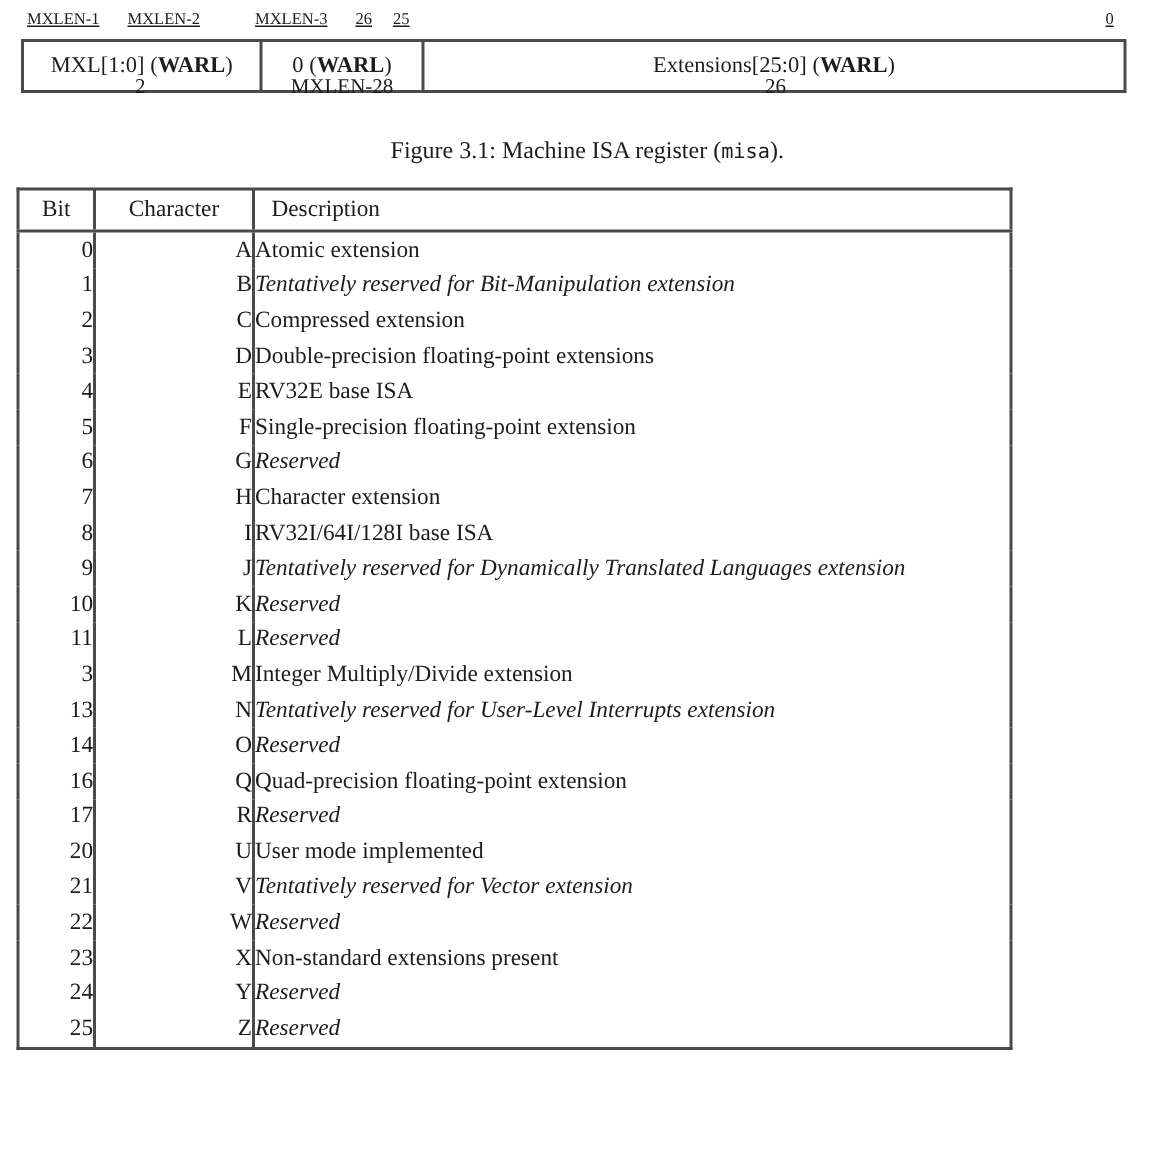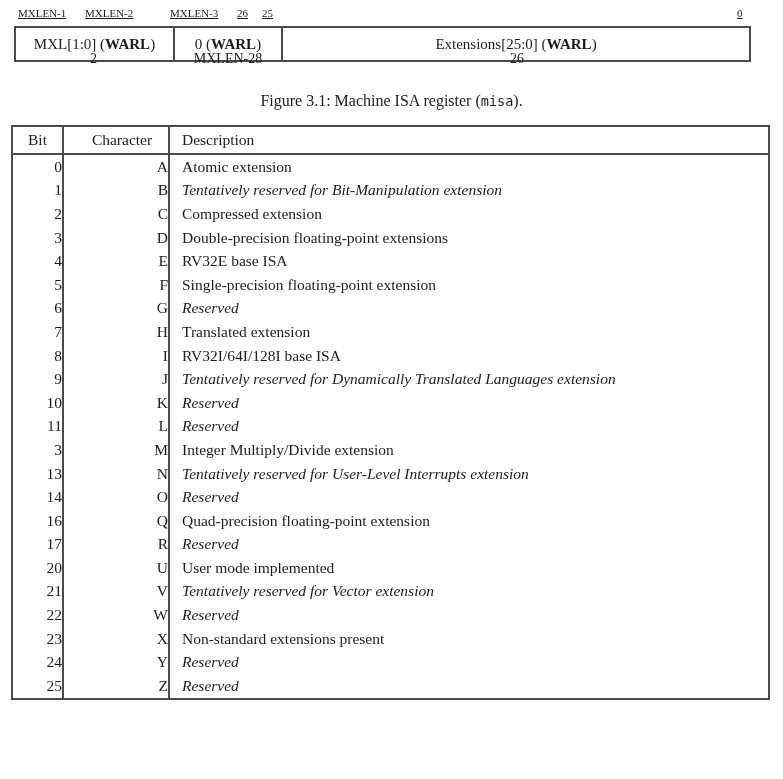--- a/index.html
+++ b/index.html
@@ -31,34 +31,34 @@
   .width-row{position:absolute;left:14px;top:51px;width:737px;display:flex;font-size:14px;}
   .width-cell{text-align:center;}
   .w0{width:159px;} .w1{width:110px;} .w2{flex:1;}
 
   
   .caption{position:absolute;left:0;top:92px;width:783px;text-align:center;font-size:16px;}
   .caption .tt{font-family:"DejaVu Sans Mono","Liberation Mono",monospace;font-size:13.5px;}
 
   
   table.misa{
-    position:absolute;left:11px;top:125px;width:759px;
+    position:absolute;left:11px;top:125px;width:664px;
     border-collapse:collapse;table-layout:fixed;
     border:2px solid var(--border);
     font-size:15.5px;
   }
   table.misa col.cbit{width:51px;}
   table.misa col.cchar{width:106px;}
   table.misa th,table.misa td{padding:0;vertical-align:middle;}
-  table.misa td + td, table.misa th + th{border-left:2px solid var(--border);padding-left:12px;}
+  table.misa td + td, table.misa th + th{border-left:2px solid var(--border);}
   table.misa thead th{
     font-weight:normal;height:26px;text-align:center;
     border-bottom:2px solid var(--border);
   }
-  table.misa thead th.h-desc{text-align:left;}
+  table.misa thead th.h-desc{text-align:left;padding-left:11px;}
   table.misa tbody td{height:23.6px;}
   td.col-bit{text-align:right;padding-right:25px;}
   td.col-char{text-align:right;padding-right:12px;}
   td.col-desc{text-align:left;padding-left:11px;white-space:nowrap;overflow:hidden;}
   .italic{font-style:italic;}
 </style>
 </head>
 <body>
 
 <div class="regdiagram">
@@ -131,21 +131,21 @@
         <td class="col-desc">Single-precision floating-point extension</td>
       </tr>
       <tr>
         <td class="col-bit">6</td>
         <td class="col-char">G</td>
         <td class="col-desc italic">Reserved</td>
       </tr>
       <tr>
         <td class="col-bit">7</td>
         <td class="col-char">H</td>
-        <td class="col-desc">Translated extension</td>
+        <td class="col-desc">Character extension</td>
       </tr>
       <tr>
         <td class="col-bit">8</td>
         <td class="col-char">I</td>
         <td class="col-desc">RV32I/64I/128I base ISA</td>
       </tr>
       <tr>
         <td class="col-bit">9</td>
         <td class="col-char">J</td>
         <td class="col-desc italic">Tentatively reserved for Dynamically Translated Languages extension</td>

